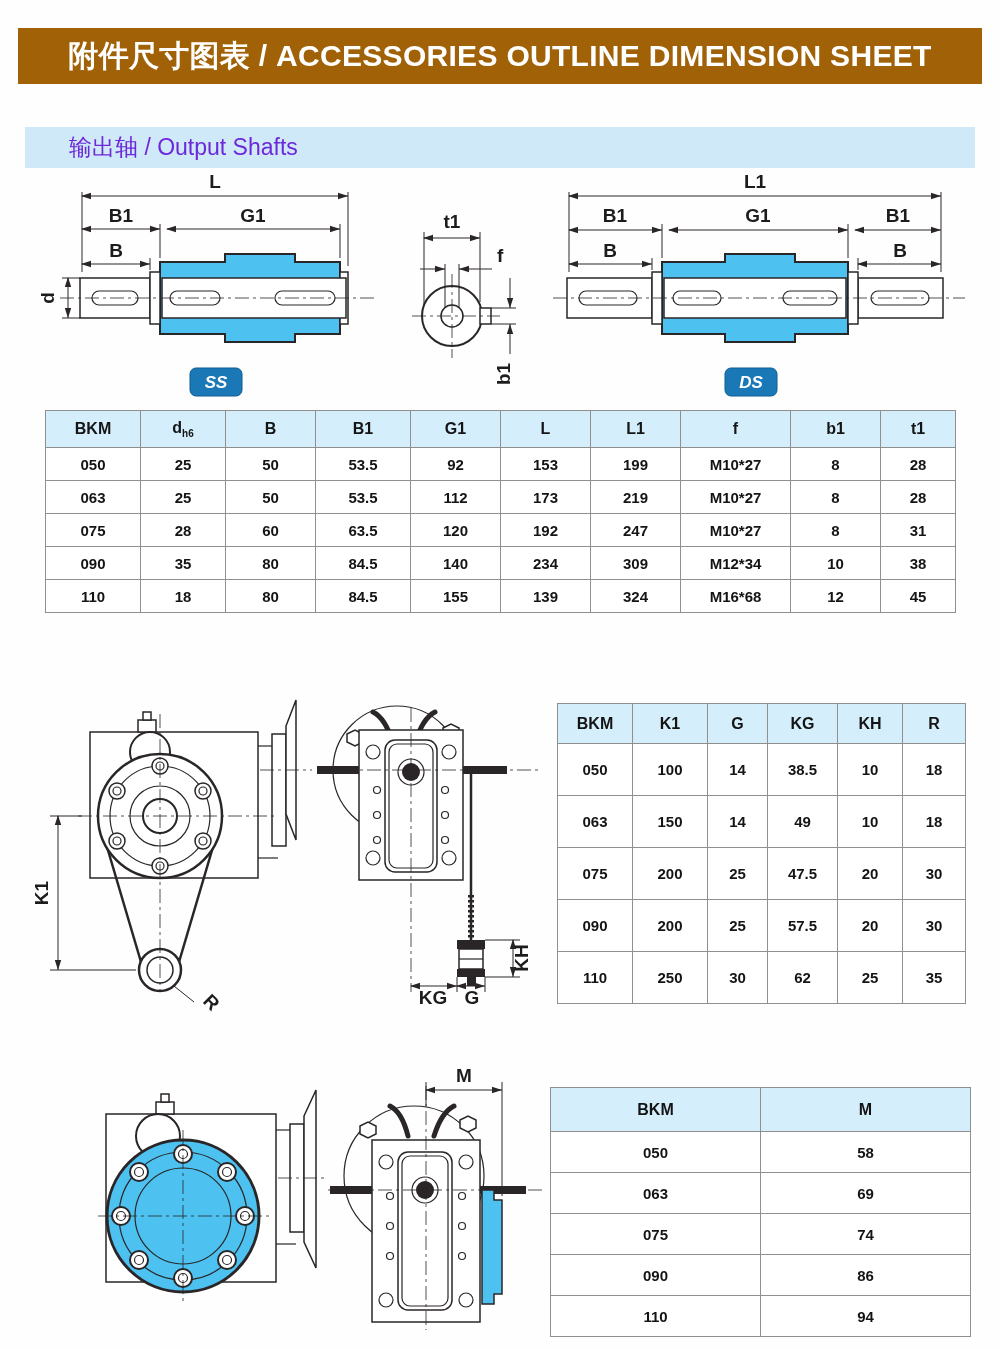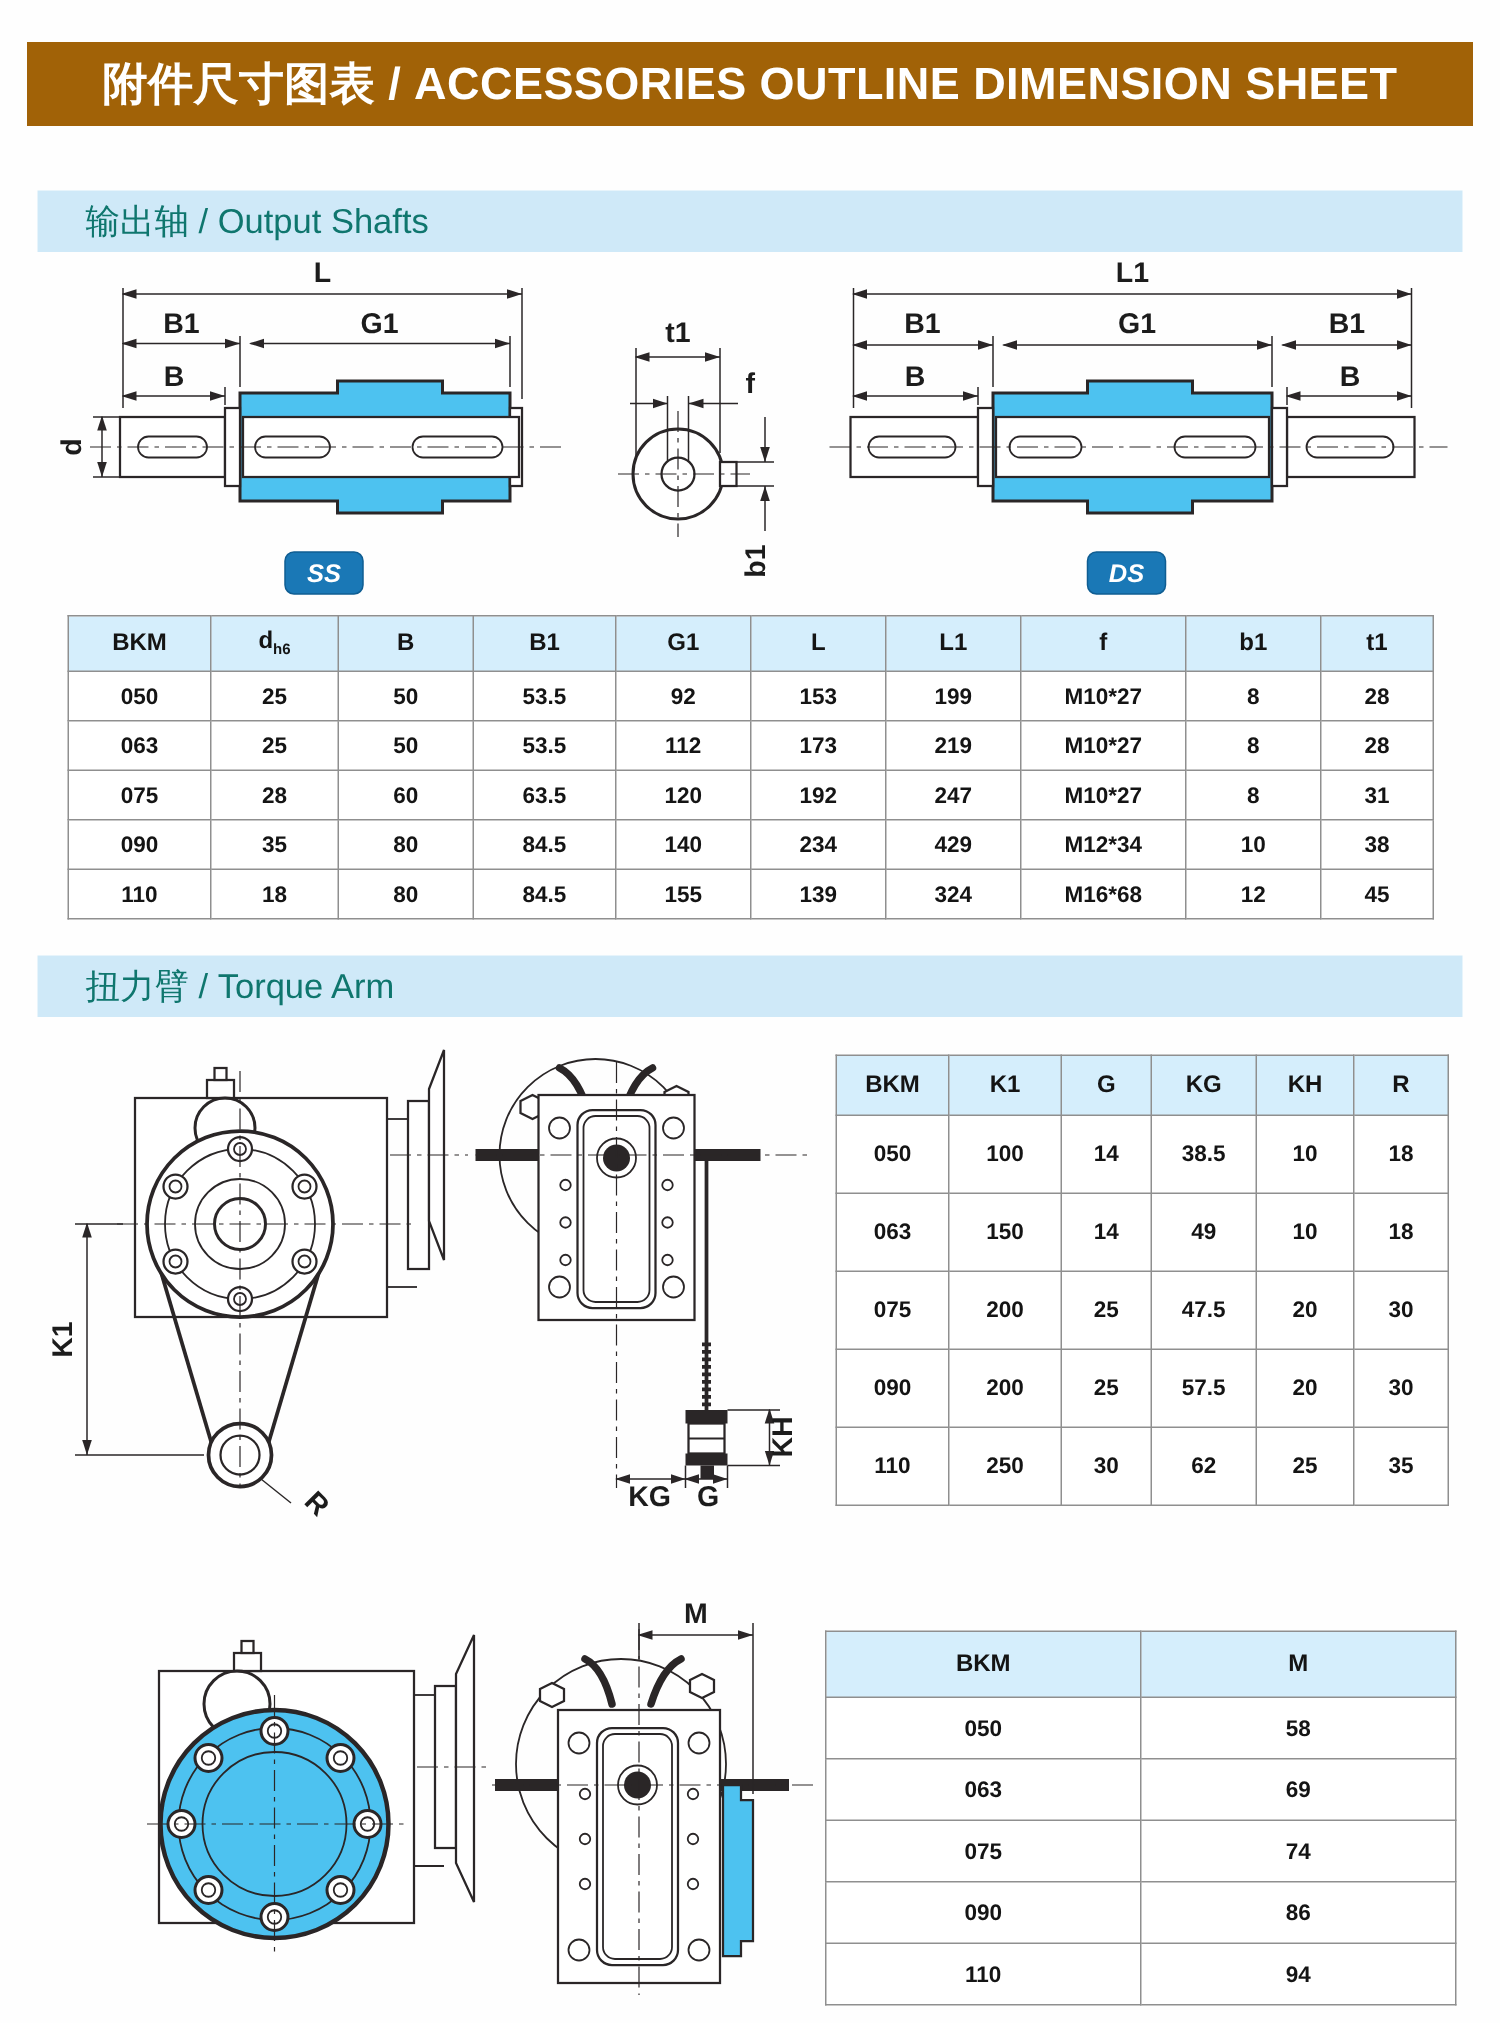--- a/index.html
+++ b/index.html
@@ -2,22 +2,22 @@
 <html><head>
 <meta charset="utf-8">
 <style>
   html,body{margin:0;padding:0;background:#ffffff;}
   .page{position:relative;width:1000px;height:1349px;background:#fefefe;
         font-family:"Liberation Sans",sans-serif;color:#1c1c1c;overflow:hidden;}
   .banner{position:absolute;left:18px;top:28px;width:964px;height:56px;background:#a16207;
           color:#fff;display:flex;align-items:center;justify-content:center;
           font-size:30px;font-weight:bold;letter-spacing:.3px;}
   .band{position:absolute;left:25px;width:950px;height:41px;background:#cfe9f8;
-        display:flex;align-items:center;padding-left:32px;box-sizing:border-box;
-        font-size:23px;color:#0f766e;}
+        display:flex;align-items:center;padding-left:44px;box-sizing:border-box;
+        font-size:23px;color:#6d28d9;}
   .band1{top:127px}.band2{top:637px}.band3{top:1025px}
 
   table{border-collapse:collapse;table-layout:fixed;position:absolute;background:#fff;}
   th,td{border:1px solid #8f8f8f;text-align:center;vertical-align:middle;color:#141414;padding:0;}
   th{background:#d5eefc;font-size:16px;font-weight:700;margin-top:20px;}
   td{font-size:15px;font-weight:700;}
   th sub{font-size:10px;font-weight:700;}
   .t1{left:45px;top:410px;width:910px;} .t1 th{height:36px}.t1 td{height:32px}
   .t2{left:557px;top:703px;width:408px;} .t2 th{height:39px}.t2 td{height:51px}
   .t3{left:550px;top:1087px;width:420px;} .t3 th{height:43px}.t3 td{height:40px}
@@ -227,41 +227,40 @@
           <td>8</td>
           <td>31</td>
         </tr>
         <tr>
           <td>090</td>
           <td>35</td>
           <td>80</td>
           <td>84.5</td>
           <td>140</td>
           <td>234</td>
-          <td>429</td>
+          <td>309</td>
           <td>M12*34</td>
           <td>10</td>
           <td>38</td>
         </tr>
         <tr>
           <td>110</td>
           <td>18</td>
           <td>80</td>
           <td>84.5</td>
           <td>155</td>
           <td>139</td>
           <td>324</td>
           <td>M16*68</td>
           <td>12</td>
           <td>45</td>
         </tr>
       </tbody>
     </table>
 
-  <div class="band band2">扭力臂 / Torque Arm</div>
 
   <svg class="draw" style="left:38px;top:690px" width="280" height="318" viewBox="0 0 280 318">
     <g>
       <rect class="s15" x="52" y="42" width="168" height="146"></rect>
       <rect class="s15" x="100" y="30" width="18" height="12"></rect>
       <rect class="s15" x="105" y="22" width="8" height="8"></rect>
       <circle class="s2n" cx="112" cy="62" r="20"></circle>
       <line class="s1" x1="220" y1="56" x2="240" y2="56"></line>
       <line class="s1" x1="220" y1="168" x2="240" y2="168"></line>
       <rect class="s15" x="234" y="44" width="14" height="112"></rect>

